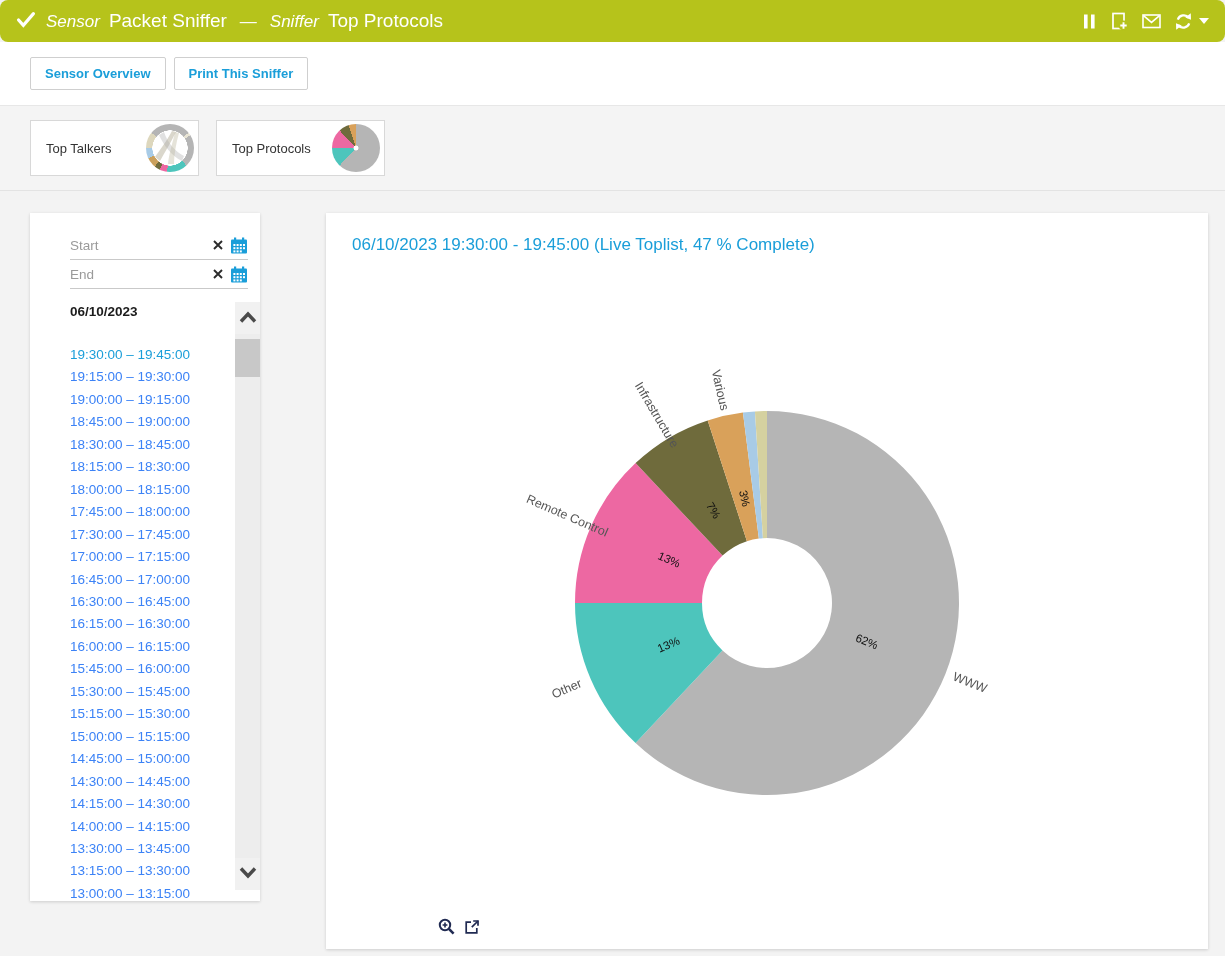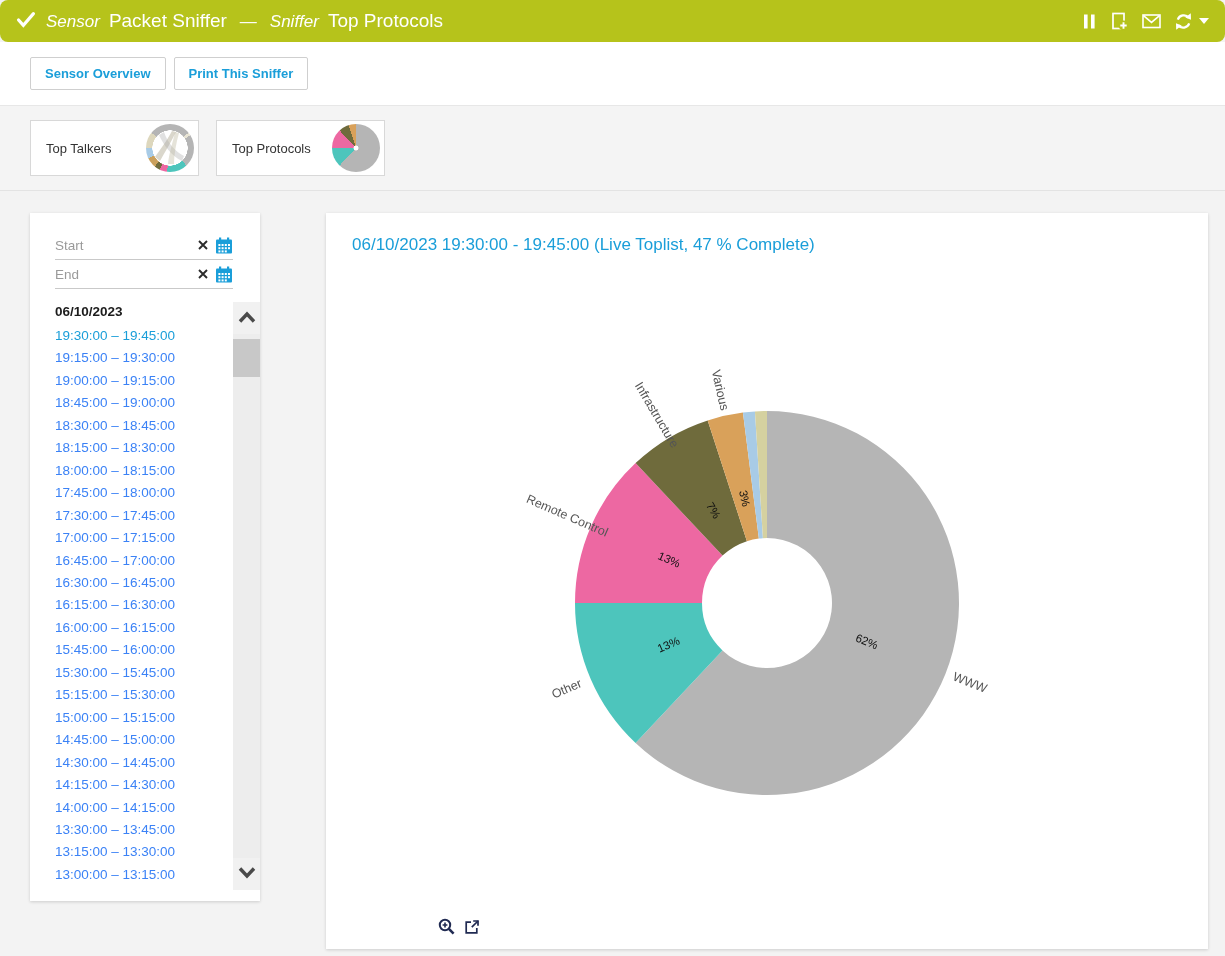--- a/index.html
+++ b/index.html
@@ -43,35 +43,35 @@
     conic-gradient(#8a8454 0 8%, #b5b5b5 8% 77%, #4dc5bc 77% 87%,
       #ed68a2 87% 93%, #b5b5b5 93% 100%); }
   .thumb-protocols { background:
     radial-gradient(closest-side,#fff 0 10%,transparent 11%),
     conic-gradient(#b5b5b5 0 62%, #4dc5bc 62% 75%, #ed68a2 75% 88%,
       #6f6b3c 88% 95%, #d9a15a 95% 100%); }
 
   
   .content { position:relative; height:768px; background:#f3f3f3; }
   .panel { position:absolute; background:#fff; box-shadow:0 1px 3px rgba(0,0,0,.16); }
-  .left-panel { left:30px; top:22px; width:230px; height:688px; padding:18px 0 0 25px; }
+  .left-panel { left:30px; top:22px; width:230px; height:688px; padding:18px 0 0 40px; }
   .main-panel { left:326px; top:22px; width:882px; height:736px; }
 
   
   .date-row { width:178px; height:29px; display:flex; align-items:center;
     border-bottom:1px solid #c9c9c9; gap:7px; }
   .date-row input { flex:1; min-width:0; border:none; outline:none; background:transparent;
     font-size:13.5px; color:#333; font-family:"Liberation Sans", sans-serif; }
   .date-row input::placeholder { color:#9a9a9a; }
   .date-row .ic { display:flex; align-items:center; cursor:pointer; flex:none; }
 
   
   .interval-area { display:flex; margin-top:13px; }
   .interval-col { width:185px; }
-  .date-header { font-size:13.5px; font-weight:700; color:#1c1c1c; margin:2px 0 6px; }
+  .date-header { font-size:13.5px; font-weight:700; color:#1c1c1c; margin:2px 0 25px; }
   .interval { font-size:13.5px; color:#3b82f6; line-height:22.45px; cursor:pointer;
     white-space:nowrap; }
   .interval.selected { color:#1a9ed9; }
   .scroll-col { width:28px; margin-left:3px; height:588px; display:flex;
     flex-direction:column; background:#efefef; }
   .scroll-btn { height:32px; display:flex; align-items:center; justify-content:center;
     cursor:pointer; flex:none; background:#f1f1f1; }
   .scroll-track { flex:1; position:relative; background:#ededed; }
   .scroll-thumb { position:absolute; top:5px; left:0; right:0; height:38px;
     background:#c8c8c8; cursor:grab; }

